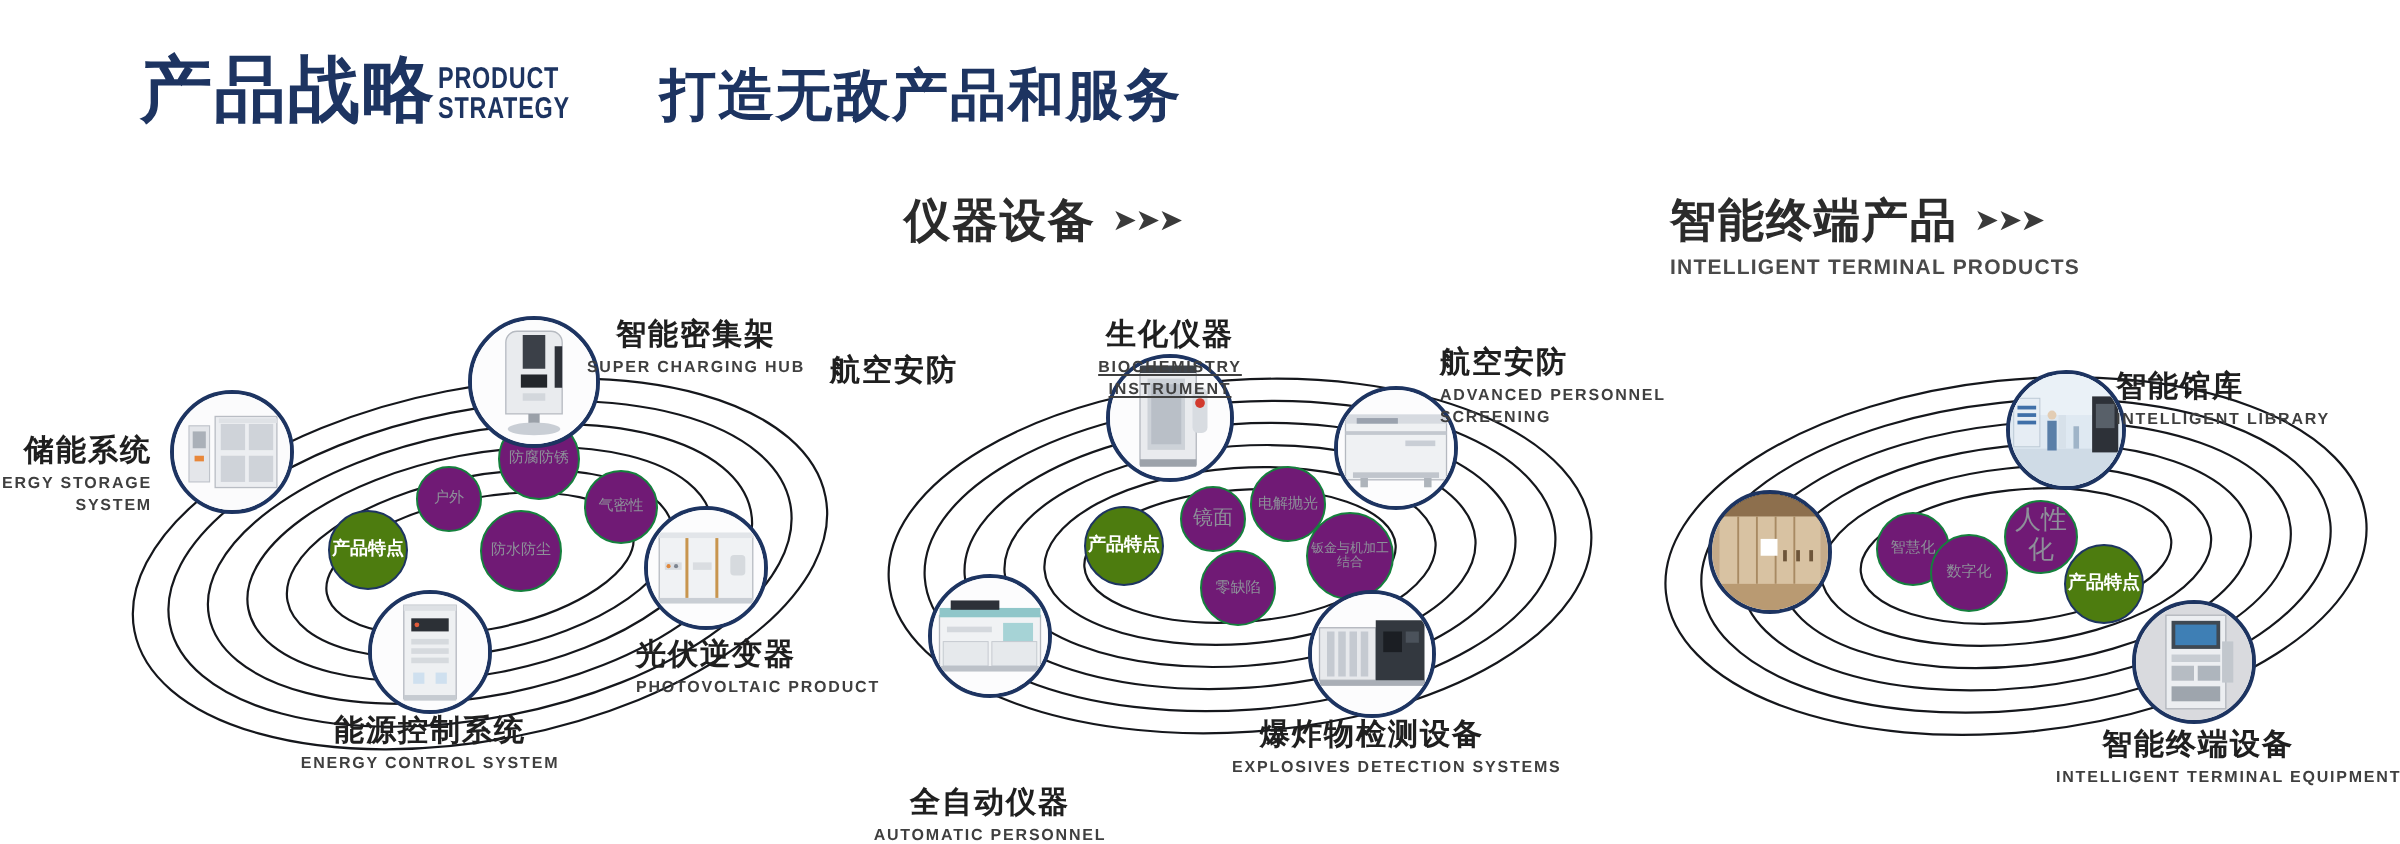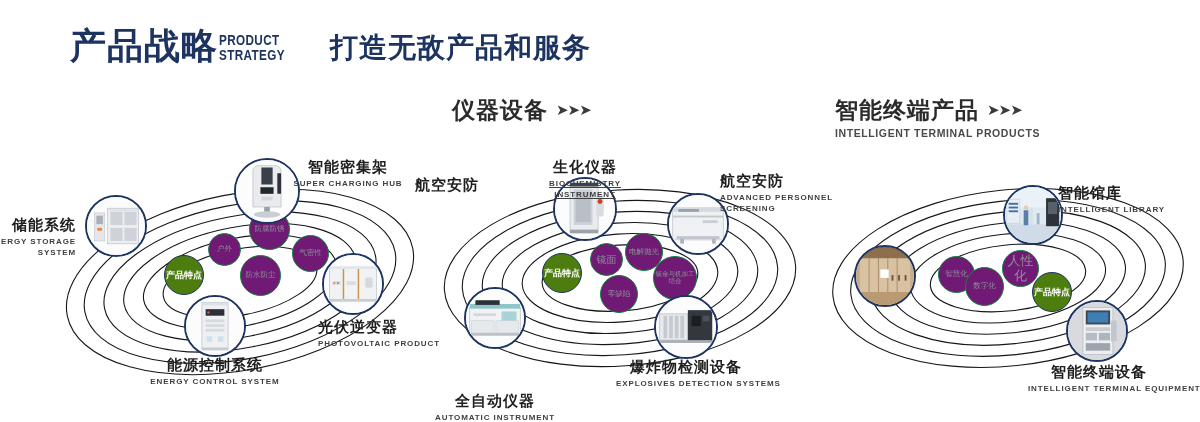--- a/index.html
+++ b/index.html
@@ -316,21 +316,21 @@
         <rect x="10" y="12" width="26" height="5" fill="#2d3138"></rect>
         <rect x="38" y="24" width="16" height="10" fill="#a6d3d6"></rect>
         <rect x="8" y="26" width="24" height="3" fill="#d4d8dd"></rect>
         <rect x="6" y="34" width="24" height="13" fill="#e6e9ec" stroke="#c3c8ce" stroke-width=".5"></rect>
         <rect x="32" y="34" width="24" height="13" fill="#e6e9ec" stroke="#c3c8ce" stroke-width=".5"></rect>
         <rect x="4" y="47" width="54" height="3" fill="#bcc1c8"></rect>
       </svg>
     </div>
     <div class="lab center" style="left:8px;top:190px;width:134px;margin-top:42px;">
       <div class="l-cn">全自动仪器</div>
-      <div class="l-en">AUTOMATIC INSTRUMENT</div>
+      <div class="l-en">AUTOMATIC PERSONNEL</div>
     </div>
   </div>
 
   <div class="cluster" style="left:810px;top:160px;">
     <svg width="400" height="250" viewBox="0 0 400 250">
       <g fill="none" stroke="#15171c" stroke-width="1.1" transform="rotate(-6 198 118)">
         <ellipse cx="198" cy="118" rx="78" ry="33"></ellipse>
         <ellipse cx="198" cy="118" rx="98" ry="44"></ellipse>
         <ellipse cx="198" cy="118" rx="118" ry="55"></ellipse>
         <ellipse cx="198" cy="118" rx="138" ry="66"></ellipse>

